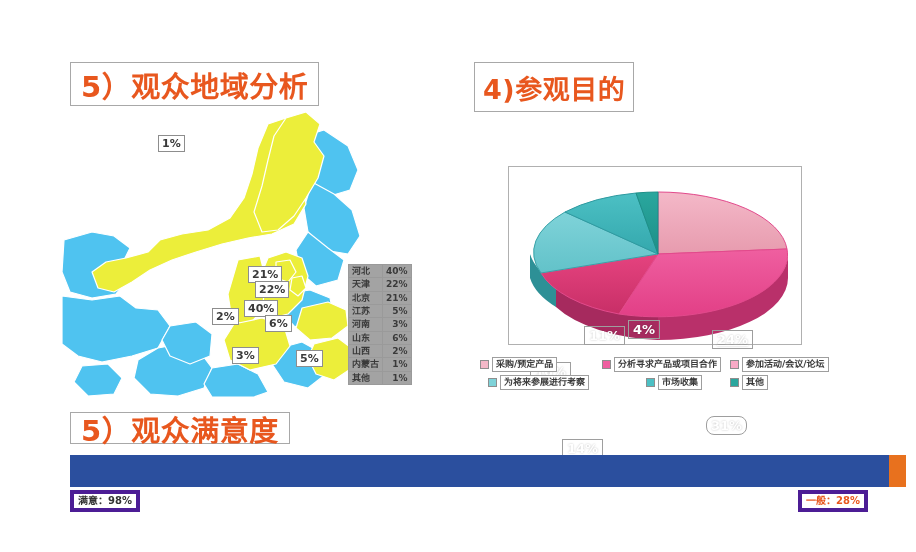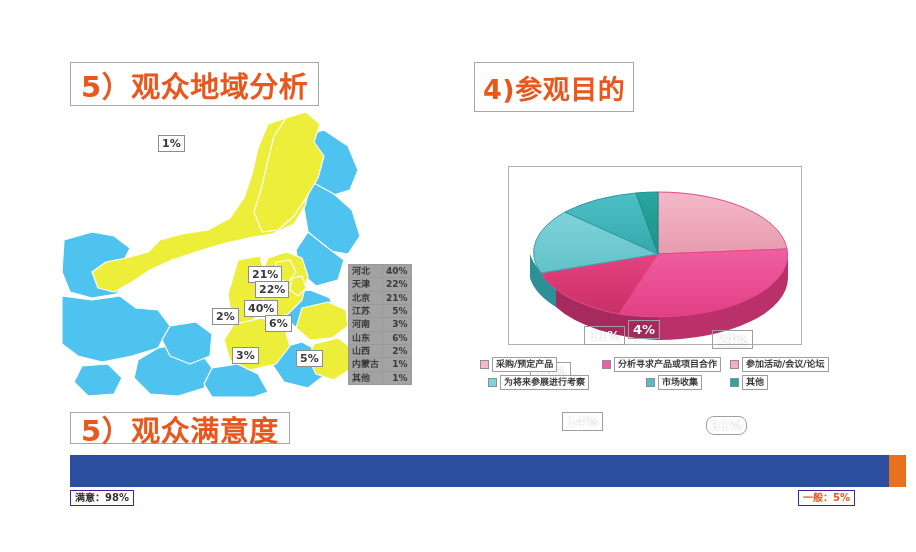--- a/index.html
+++ b/index.html
@@ -146,21 +146,21 @@
     top: 455px;
     width: 836px;
     height: 32px;
     display: flex;
   }
   #satisf-seg-good { background: #2b4f9e; height: 100%; }
   #satisf-seg-ok   { background: #e8711e; height: 100%; }
 
   .satisf-label {
     position: absolute;
-    border: 1px solid #4c1d95;
+    border: 4px solid #4c1d95;
     background: #ffffff;
     font-size: 10px;
     font-weight: bold;
     line-height: 1;
     padding: 2px 4px;
     white-space: nowrap;
   }
   #satisf-label-good { left: 70px;  top: 490px; color: #333333; }
   #satisf-label-ok   { left: 798px; top: 490px; color: #e8571e; }
 </style>
@@ -330,21 +330,21 @@
 
     <path fill="url(#grad-e)" stroke="#2e9aa0" d="M150 104 L57 62 A130 62 0 0 1 128 43 Z"></path>
 
     <path fill="url(#grad-f)" stroke="#1d8f88" d="M150 104 L128 43 A130 62 0 0 1 150 42 Z"></path>
   </g>
 </svg>
 
 <div id="pie-label-group">
     <div class="pie-label" style="left: 712px; top: 330px; text-decoration: underline;">24%</div>
     <div class="pie-label" style="left: 706px; top: 416px; border-radius: 8px;">31%</div>
-    <div class="pie-label" style="left: 562px; top: 412px;">14%</div>
+    <div class="pie-label" style="left: 562px; top: 439px;">14%</div>
     <div class="pie-label" style="left: 530px; top: 362px;">16%</div>
     <div class="pie-label" style="left: 584px; top: 326px; text-align: center;">11%</div>
     <div class="pie-label" style="left: 628px; top: 320px;">4%</div>
   </div>
 
 <div id="pie-legend">
     <div class="legend-item" style="left: 0px; top: 0px;">
       <span class="legend-swatch" style="background: rgb(244, 184, 200);"></span>
       <span class="legend-text">采购/预定产品</span>
     </div>
@@ -370,13 +370,13 @@
     </div>
   </div>
 
 <div class="title-chip" id="title-satisf">5）观众满意度</div>
 
 <div id="satisf-bar">
   <div id="satisf-seg-good" style="flex: 0 0 98%; background: rgb(43, 79, 158);"></div>
   <div id="satisf-seg-ok" style="flex: 0 0 2%; background: rgb(232, 113, 30);"></div>
 </div>
 <div class="satisf-label" id="satisf-label-good">满意：98%</div>
-<div class="satisf-label" id="satisf-label-ok">一般：5%</div>
+<div class="satisf-label" id="satisf-label-ok">一般：28%</div>
 
 </body></html>

